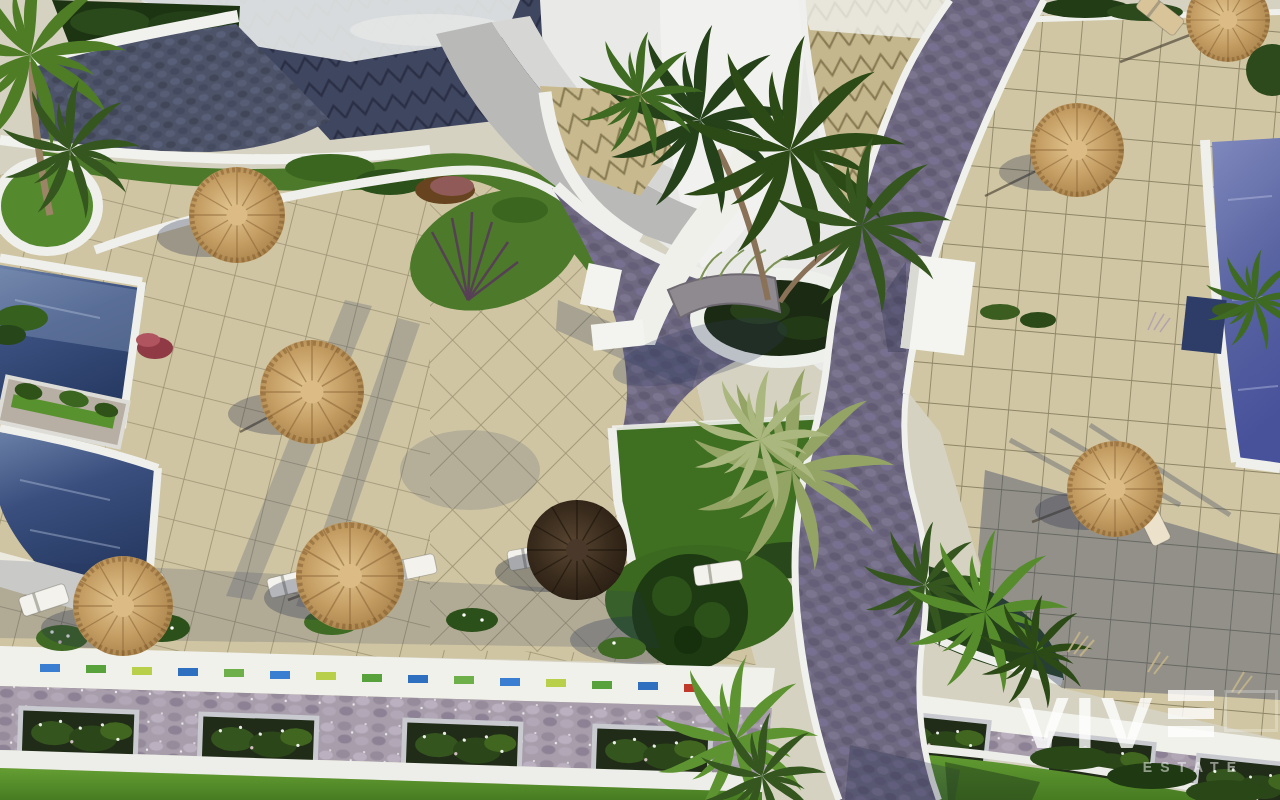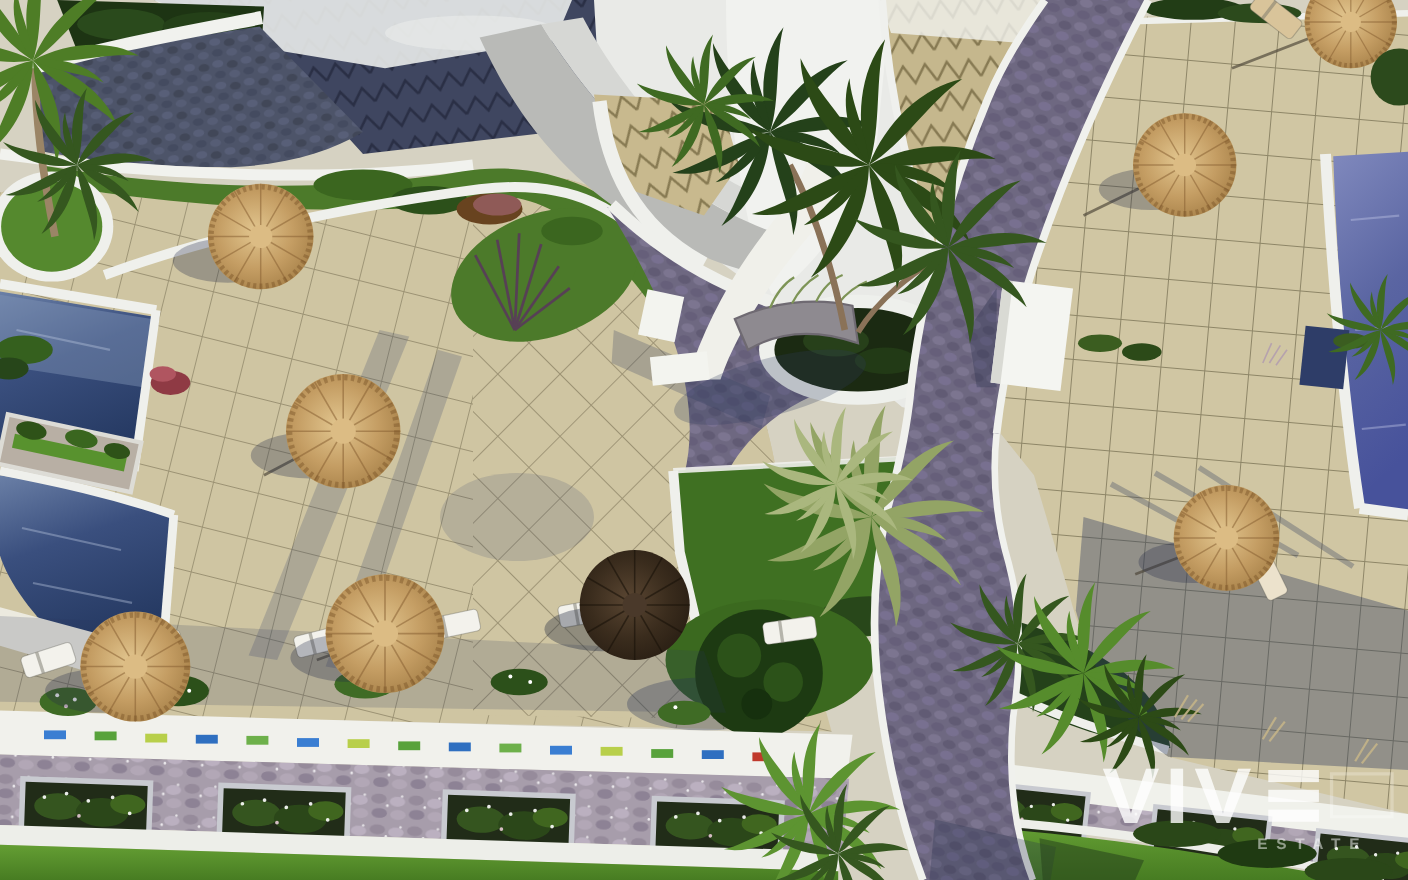--- a/index.html
+++ b/index.html
@@ -2,21 +2,21 @@
 <html><head>
 <meta charset="utf-8">
 <style>
   html,body{margin:0;padding:0;background:#222;}
   .stage{position:relative;width:1280px;height:800px;overflow:hidden;background:#d6d2c2;
          font-family:"Liberation Sans", sans-serif;}
   .stage svg{position:absolute;left:0;top:0;}
   
   .watermark{position:absolute;left:1002px;top:690px;width:276px;color:#fff;
              pointer-events:none;}
-  .wm-brand{display:flex;align-items:center;opacity:.8;}
+  .wm-brand{display:flex;align-items:flex-start;opacity:.8;margin-left:15px;}
   .wm-prefix{font-size:78px;font-weight:bold;letter-spacing:5px;line-height:.85;
              transform:scaleY(.92);}
   .wm-e{display:flex;flex-direction:column;gap:7px;margin-left:10px;}
   .wm-e i{display:block;width:46px;height:11px;background:#fff;}
   .wm-mark{width:52px;height:36px;border:3px solid rgba(255,255,255,.30);margin-left:10px;}
   .wm-tagline{margin-top:3px;text-align:right;padding-right:34px;font-size:14px;
               letter-spacing:8px;opacity:.5;font-weight:bold;}
 </style>
 </head>
 <body>

